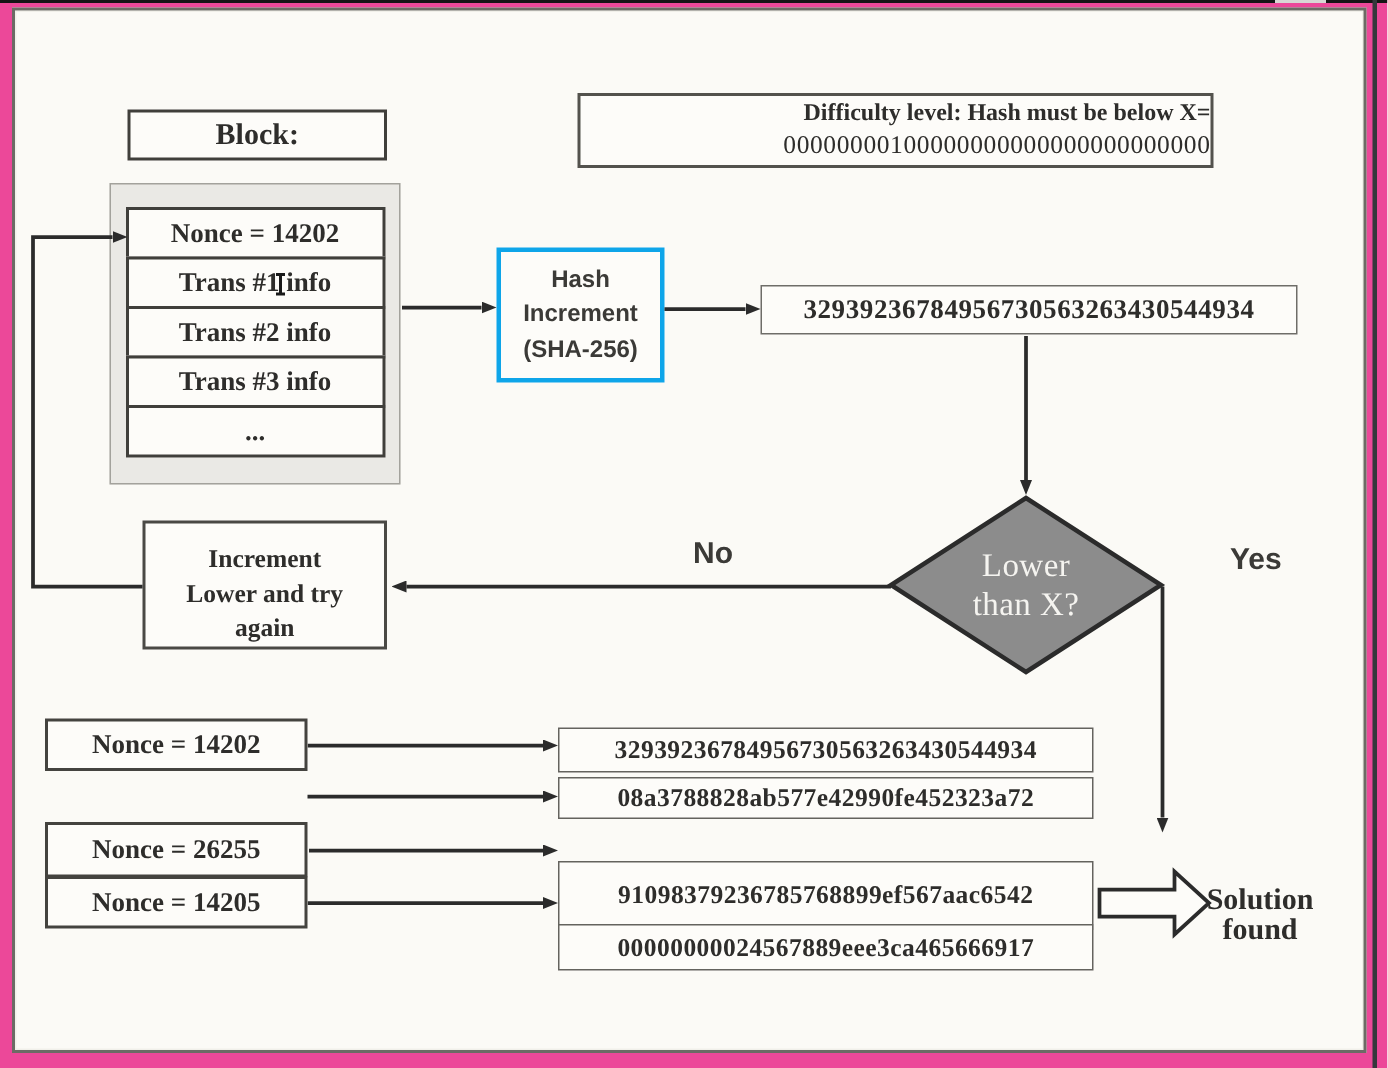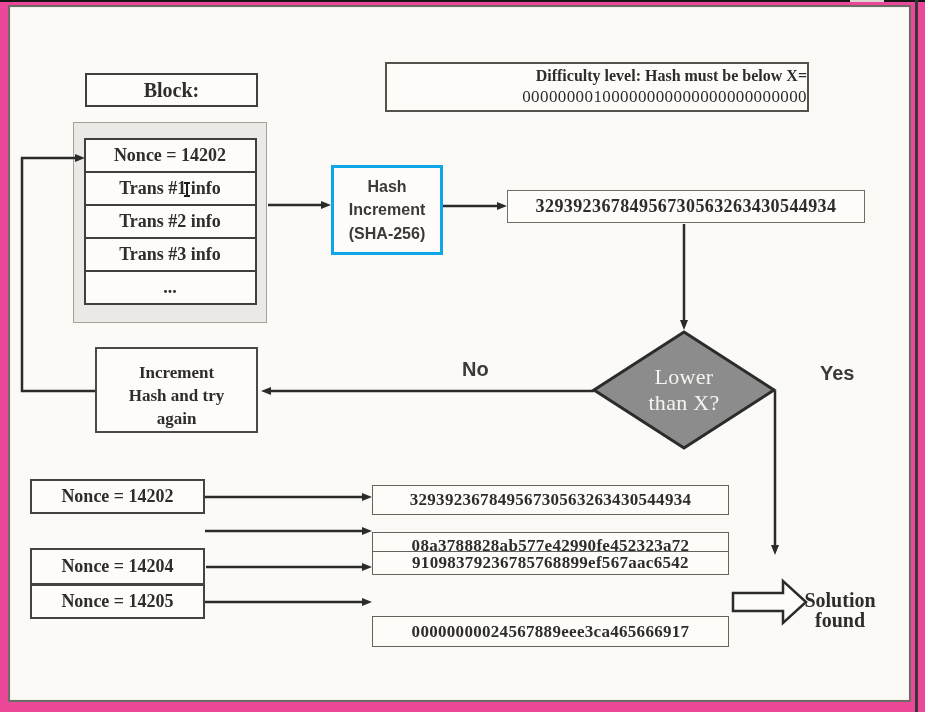--- a/index.html
+++ b/index.html
@@ -57,21 +57,21 @@
     font-size:20px;font-weight:700;color:#3b3a37;}
   .no-label{left:462px;top:358px;}
   .yes-label{left:820px;top:362px;}
   .diamond-text{
     position:absolute;left:614px;top:364px;width:140px;text-align:center;
     font-size:22px;line-height:26px;color:#f5f4f0;letter-spacing:.3px;
   }
   .nonce-row{left:30px;width:175px;height:35px;border-color:#44433f;font-size:18px;font-weight:700;}
   .n0{top:479px;} .n1{top:513px;} .n2{top:548px;height:37px;} .n3{top:584px;}
   .hash-row{left:372px;width:357px;border:1.5px solid #64635e;font-size:17px;font-weight:700;letter-spacing:.3px;}
-  .h0{top:485px;height:30px;} .h1{top:532px;height:28px;} .h2{top:551px;height:24px;} .h3{top:616px;height:31px;}
+  .h0{top:485px;height:30px;} .h1{top:518px;height:28px;} .h2{top:574px;height:46px;} .h3{top:616px;height:31px;}
   .solution{
     position:absolute;left:800px;top:590px;width:80px;text-align:center;
     font-size:20px;font-weight:700;line-height:20px;
   }
   svg.overlay{position:absolute;left:0;top:0;width:925px;height:712px;pointer-events:none;}
 </style>
 </head>
 <body>
 
 <div class="page">
@@ -101,21 +101,21 @@
     <div>Increment</div>
     <div>(SHA-256)</div>
   </div>
 
   <div class="box hash-out">
     <div>32939236784956730563263430544934</div>
   </div>
 
   <div class="box increment">
     <div>Increment</div>
-    <div>Hash and try</div>
+    <div>Lower and try</div>
     <div>again</div>
   </div>
 
   <svg class="overlay" viewBox="0 0 925 712" xmlns="http://www.w3.org/2000/svg">
     <defs>
       <marker id="arw" viewBox="0 0 10 8" refX="0" refY="4" markerWidth="10" markerHeight="8" orient="auto" markerUnits="userSpaceOnUse">
         <path d="M0,0 L10,4 L0,8 Z" style="fill:var(--line-color,#2b2b2b)"></path>
       </marker>
     </defs>
     <g style="stroke:var(--line-color,#2b2b2b)" stroke-width="2.5" fill="none">
@@ -139,21 +139,21 @@
 
   <div class="diamond-text">
     <div>Lower</div>
     <div>than X?</div>
   </div>
 
   <div class="flow-label no-label">No</div>
   <div class="flow-label yes-label">Yes</div>
 
   <div class="box nonce-row n0">Nonce = 14202</div>
-  <div class="box nonce-row n2">Nonce = 14204</div>
+  <div class="box nonce-row n2">Nonce = 26255</div>
   <div class="box nonce-row n3">Nonce = 14205</div>
 
   <div class="box hash-row h0">32939236784956730563263430544934</div>
   <div class="box hash-row h1">08a3788828ab577e42990fe452323a72</div>
   <div class="box hash-row h2">91098379236785768899ef567aac6542</div>
   <div class="box hash-row h3">00000000024567889eee3ca465666917</div>
 
   <div class="solution">
     <div>Solution</div>
     <div>found</div>

